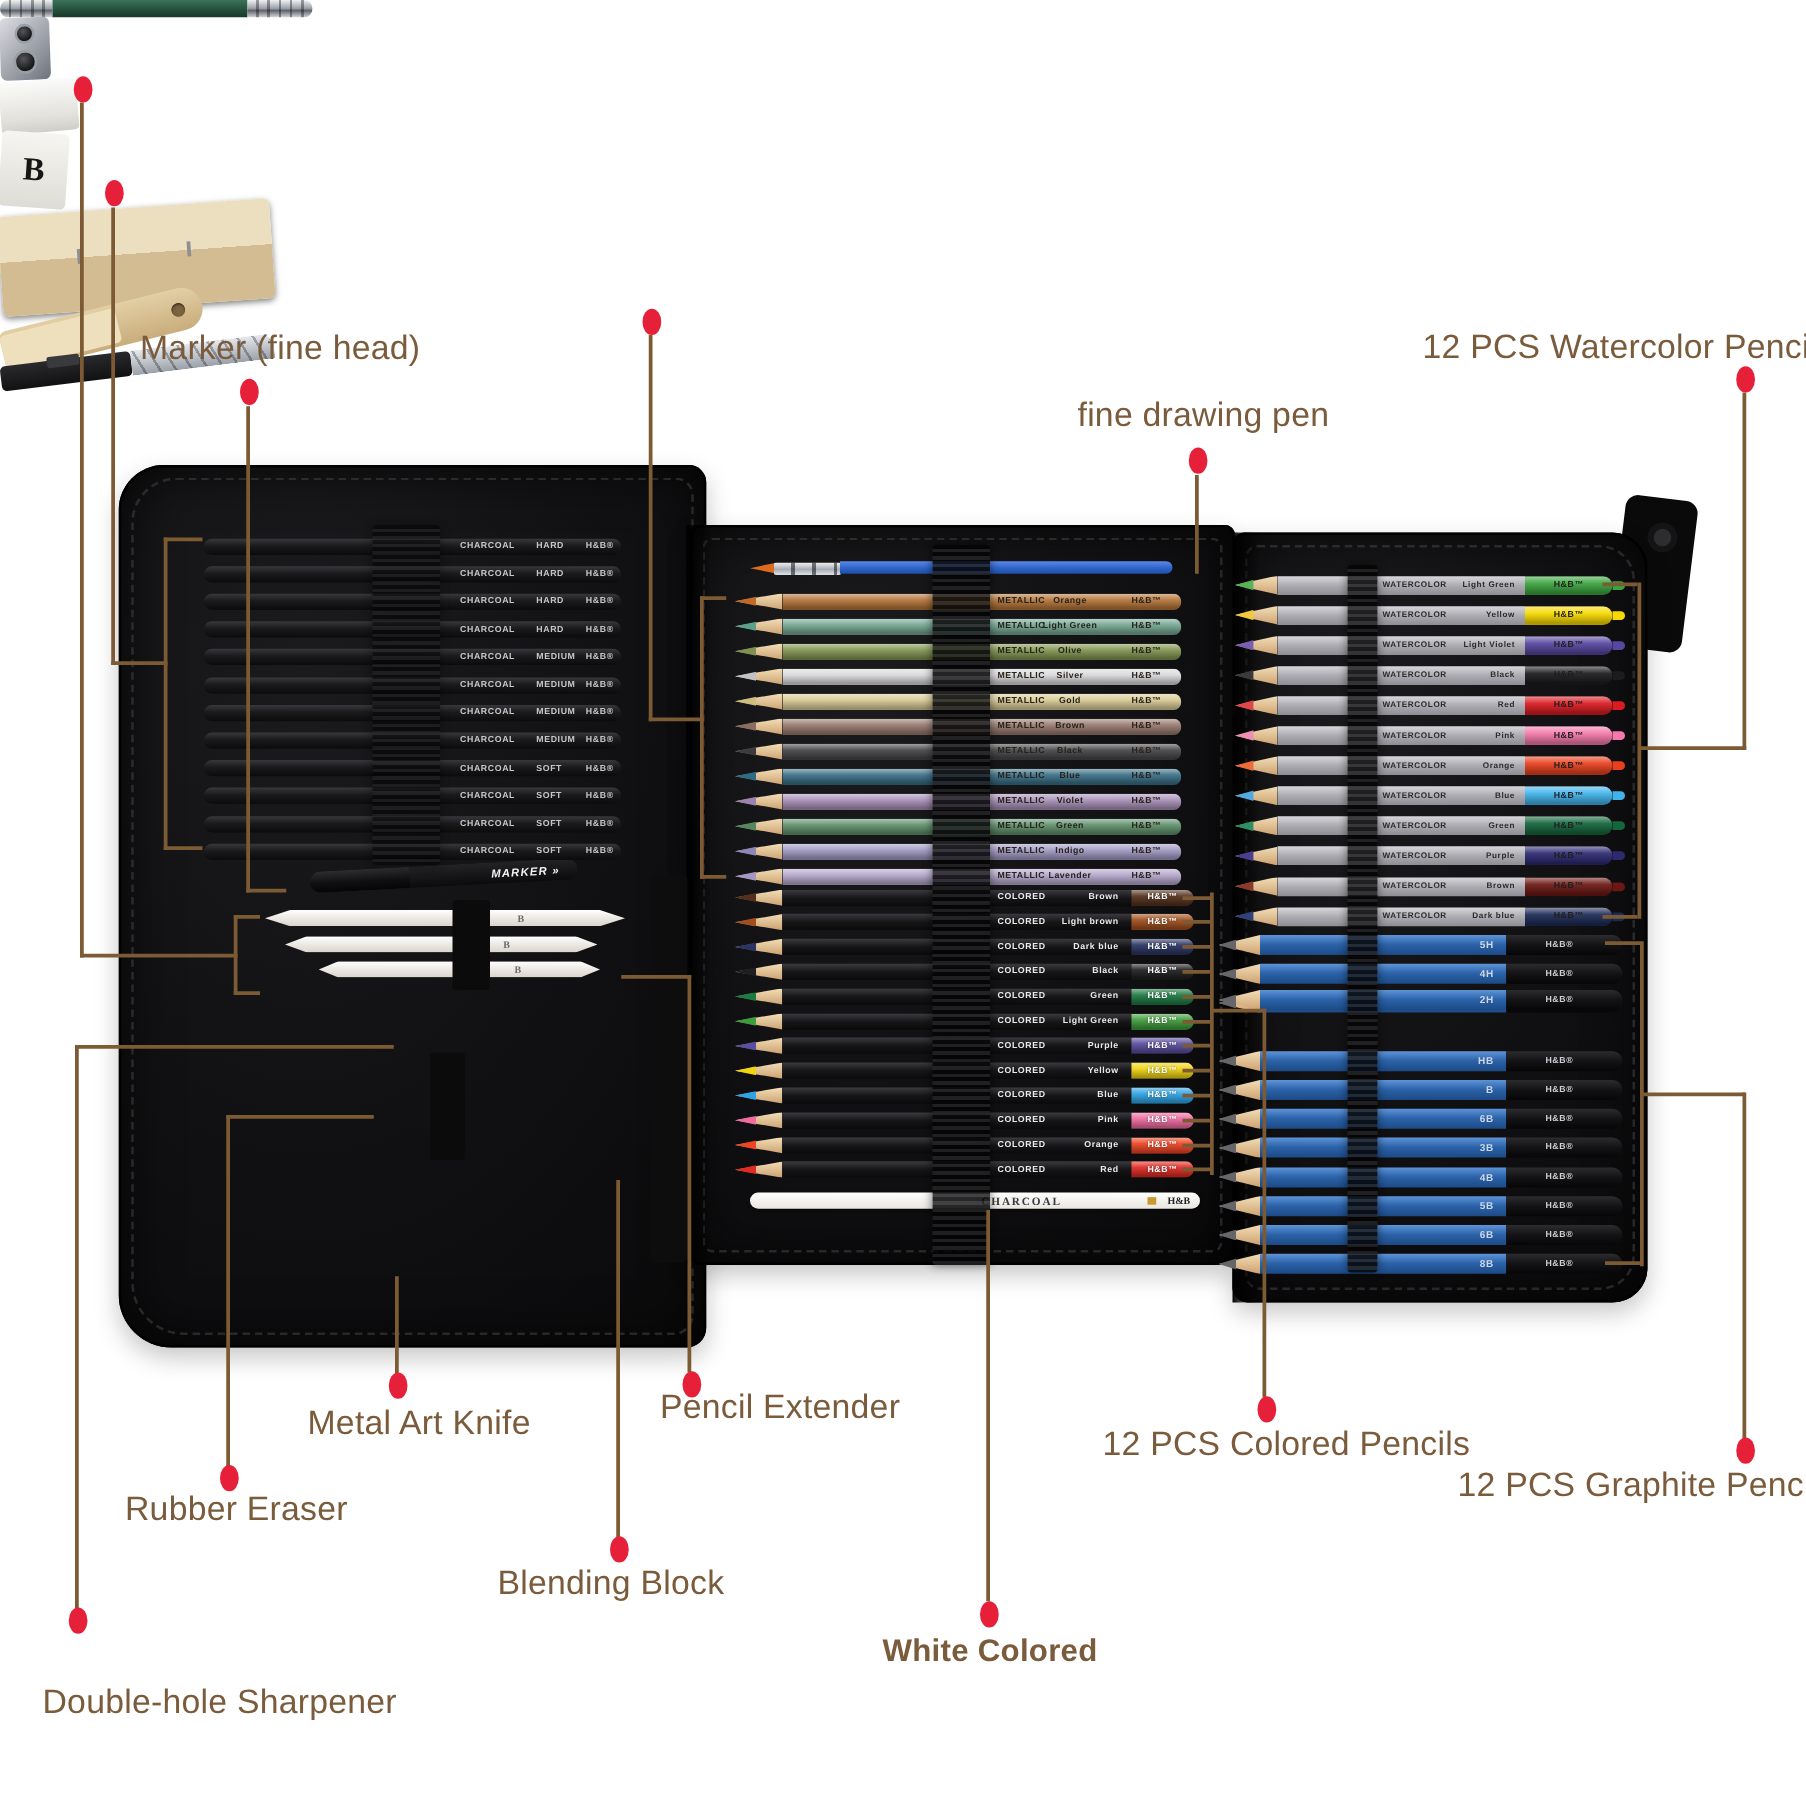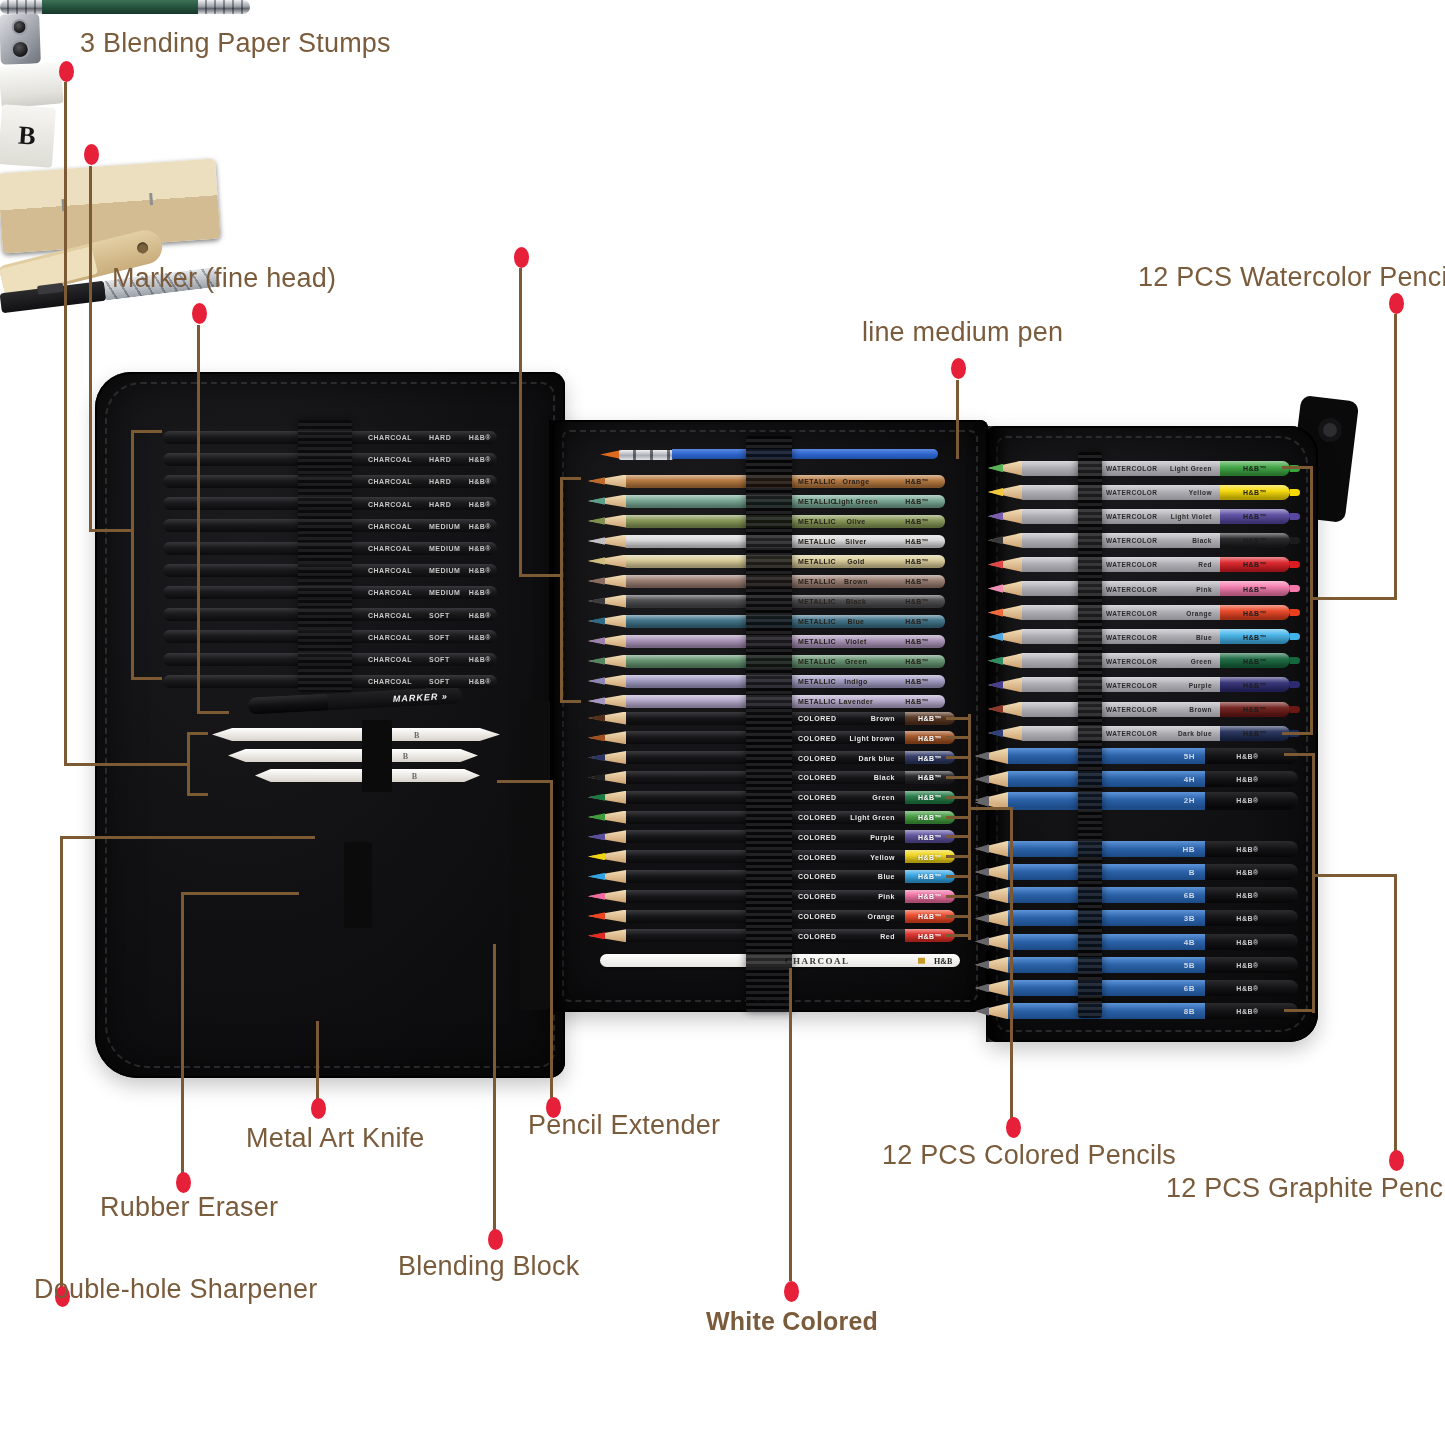--- a/index.html
+++ b/index.html
@@ -272,33 +272,32 @@
   <div class="dot" style="left:1005.5px;top:1116.5px"></div>
   <div class="dot" style="left:1388.5px;top:1149.5px"></div>
   <div class="dot" style="left:783.5px;top:1280.5px"></div>
   <div class="dot" style="left:545.5px;top:1096.5px"></div>
   <div class="dot" style="left:310.5px;top:1097.5px"></div>
   <div class="dot" style="left:175.5px;top:1171.5px"></div>
   <div class="dot" style="left:487.5px;top:1228.5px"></div>
   <div class="dot" style="left:54.5px;top:1285.5px"></div>
 
   <div class="lbl" style="left:80px;top:28px">
-    <span>3 Blending Paper Stumps</span>
   </div>
   <div class="lbl" style="left:112px;top:263px">Marker (fine head)</div>
-  <div class="lbl" style="left:862px;top:317px">line medium pen</div>
+  <div class="lbl" style="left:862px;top:317px">fine drawing pen</div>
   <div class="lbl" style="left:1138px;top:262px">12 PCS Watercolor Pencils</div>
   <div class="lbl" style="left:882px;top:1140px">12 PCS Colored Pencils</div>
   <div class="lbl" style="left:1166px;top:1173px">12 PCS Graphite Pencils</div>
   <div class="lbl small" style="left:706px;top:1307px">White Colored</div>
   <div class="lbl" style="left:528px;top:1110px">Pencil Extender</div>
   <div class="lbl" style="left:246px;top:1123px">Metal Art Knife</div>
   <div class="lbl" style="left:100px;top:1192px">Rubber Eraser</div>
   <div class="lbl" style="left:398px;top:1251px">Blending Block</div>
-  <div class="lbl" style="left:34px;top:1274px">Double-hole Sharpener</div>
+  <div class="lbl" style="left:34px;top:1346px">Double-hole Sharpener</div>
 
   <div id="rib-left" class="rib"></div>
   <div id="rib-mid" class="rib"></div>
   <div id="rib-right" class="rib"></div>
 <div class="crow" style="top:430.5px">
     <span class="cr-s">CHARCOAL</span>
       <span class="cr-g">HARD</span>
       <span class="cr-b">H&amp;B®</span>
     </div>
     <div class="crow" style="top:452.7px">

